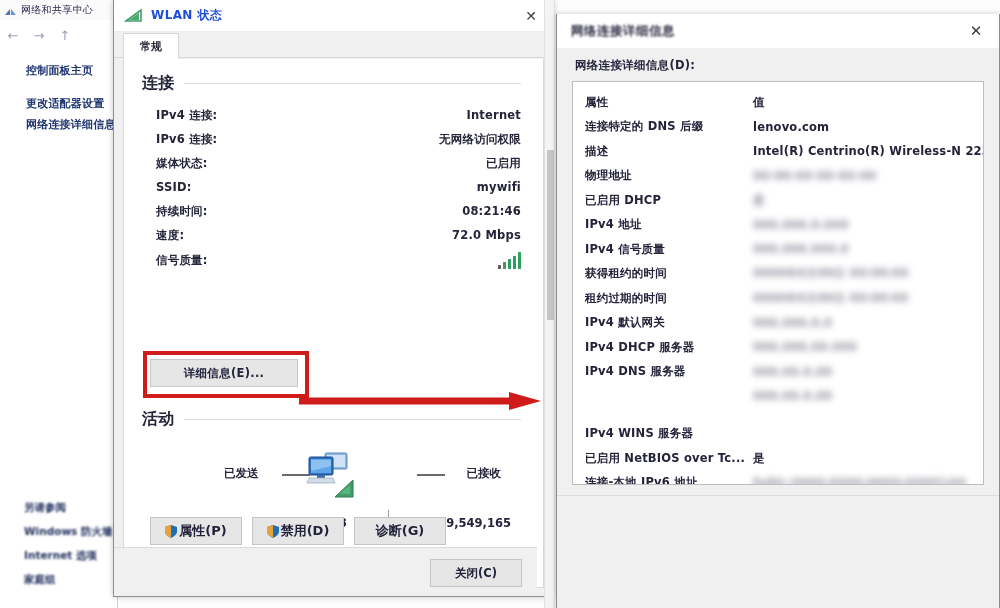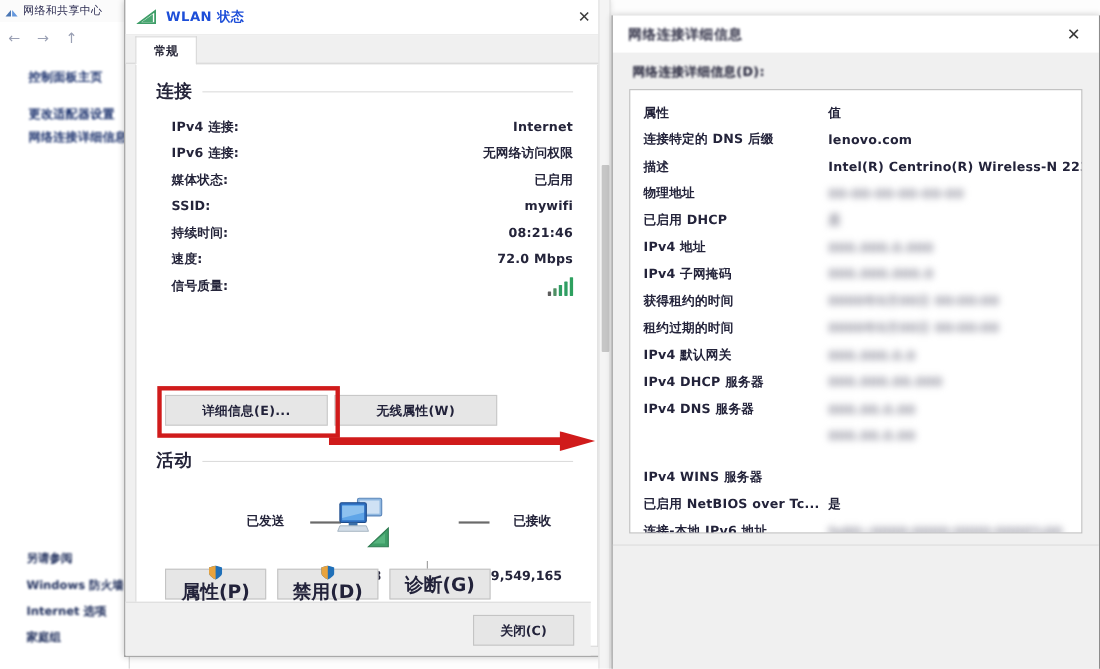--- a/index.html
+++ b/index.html
@@ -341,28 +341,27 @@
     position: absolute;
     left: 26px; bottom: 42px;
     display: flex;
     gap: 10px;
   }
   .sm-btn {
     min-width: 92px;
     height: 28px;
     background: #e6e6e6;
     border: 1px solid #c4c4c4;
-    font-size: 17px;
+    font-size: 13px;
     color: #22223a;
     display: flex; align-items: center; justify-content: center;
     gap: 2px;
     filter: blur(0.5px);
     font-weight: 600;
     cursor: pointer;
-    flex-direction: column;
   }
   .shield {
     width: 12px; height: 13px;
     flex: 0 0 auto;
   }
 
   #wlan-footer {
     position: absolute;
     left: 0; right: 16px; bottom: 0;
     height: 50px;
@@ -596,21 +595,20 @@
                   <i></i>
                   <i></i>
                   <i></i>
               </span>
             </div>
           </div>
         </div>
 
         <div id="detail-buttons">
           <div class="dlg-btn">详细信息(E)...</div>
-          <div class="dlg-btn">无线属性(W)</div>
         </div>
 
         <div id="red-highlight"></div>
 
         <svg id="red-arrow" viewBox="0 0 242 18">
           <line x1="0" y1="9" x2="214" y2="9" stroke="#d01b1b" stroke-width="7"></line>
           <polygon points="210,0 242,9 210,18" fill="#d01b1b"></polygon>
         </svg>
 
         <div id="activity-section">
@@ -718,21 +716,21 @@
           <span class="det-key">已启用 DHCP</span>
           <span class="det-val redacted">是</span>
         </div>
 
         <div class="det-row">
           <span class="det-key">IPv4 地址</span>
           <span class="det-val redacted">000.000.0.000</span>
         </div>
 
         <div class="det-row">
-          <span class="det-key">IPv4 子网掩码</span>
+          <span class="det-key">IPv4 信号质量</span>
           <span class="det-val redacted">000.000.000.0</span>
         </div>
 
         <div class="det-row">
           <span class="det-key">获得租约的时间</span>
           <span class="det-val redacted">0000年0月00日 00:00:00</span>
         </div>
 
         <div class="det-row">
           <span class="det-key">租约过期的时间</span>

